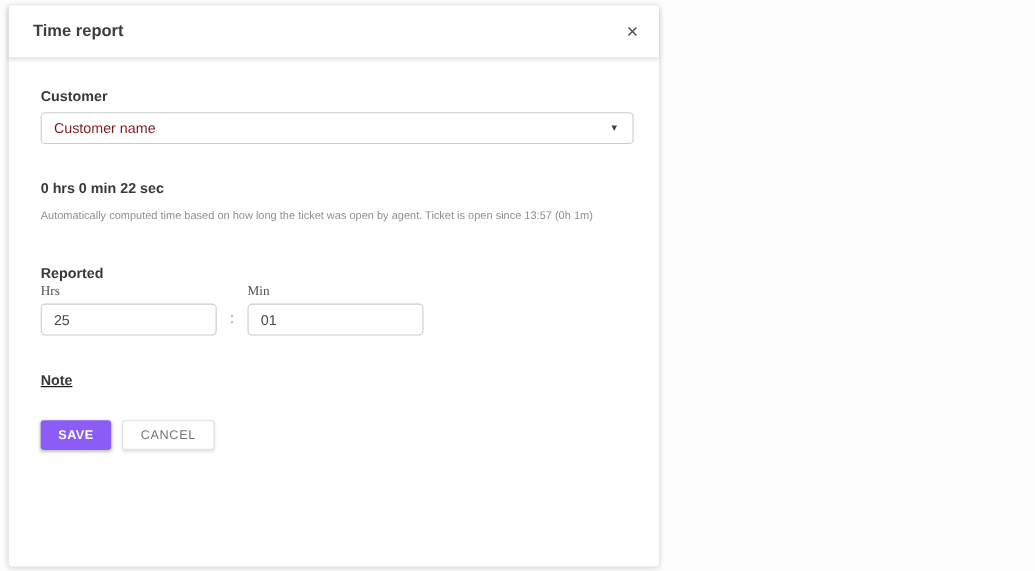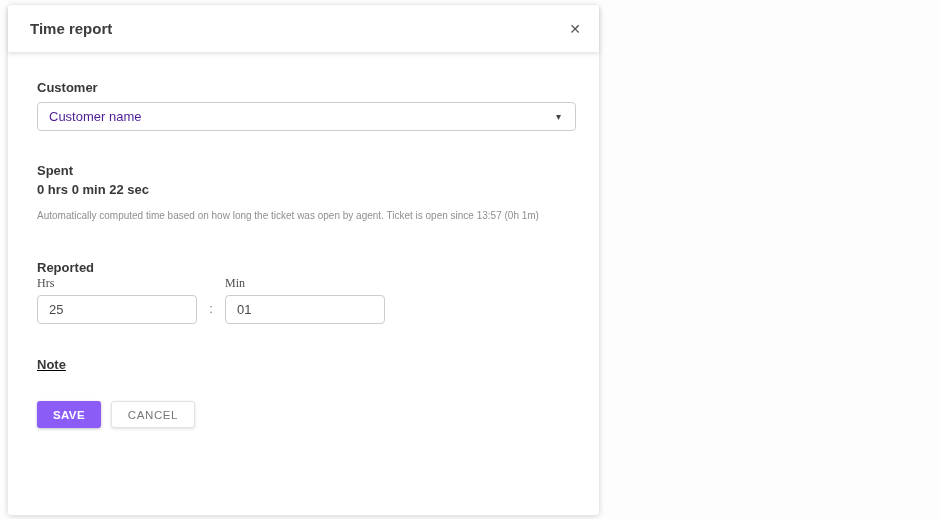--- a/index.html
+++ b/index.html
@@ -63,21 +63,21 @@
     border-radius: 4px;
     background: #ffffff;
     display: flex;
     align-items: center;
     padding: 0 14px 0 11px;
     cursor: pointer;
   }
   .select-value {
     flex: 1;
     font-size: 13px;
-    color: #4c1d95;
+    color: #7f1d1d;
   }
   .select-caret {
     font-size: 10px;
     color: #444;
     line-height: 1;
   }
   .spent-section { margin-top: 32px; }
   .spent-value {
     margin-top: 4px;
     font-size: 13px;
@@ -197,21 +197,20 @@
 
     <div>
       <div class="section-label">Customer</div>
       <div class="select-box">
         <span class="select-value">Customer name</span>
         <span class="select-caret">▾</span>
       </div>
     </div>
 
     <div class="spent-section">
-      <div class="section-label">Spent</div>
       <div class="spent-value">0 hrs 0 min 22 sec</div>
       <div class="help-text">Automatically computed time based on how long the ticket was open by agent. Ticket is open since 13:57 (0h 1m)</div>
     </div>
 
     <div class="reported-section">
       <div class="section-label">Reported</div>
       <div class="time-row">
         <div class="time-field">
           <span class="time-field-label">Hrs</span>
           <input class="time-input" type="text" value="25" style="">

